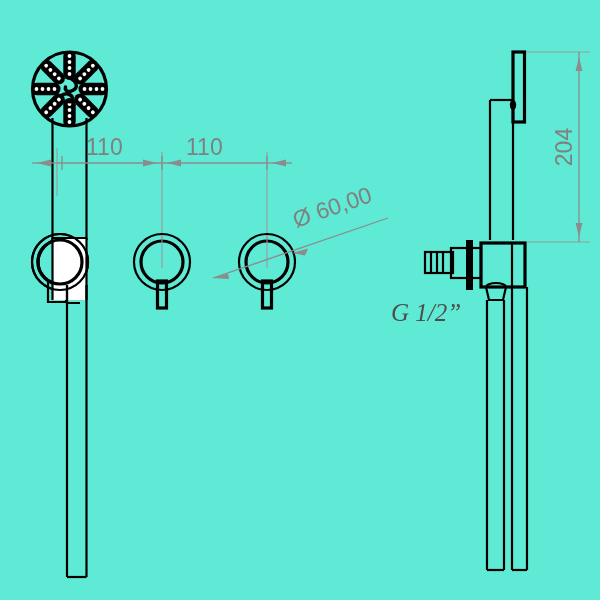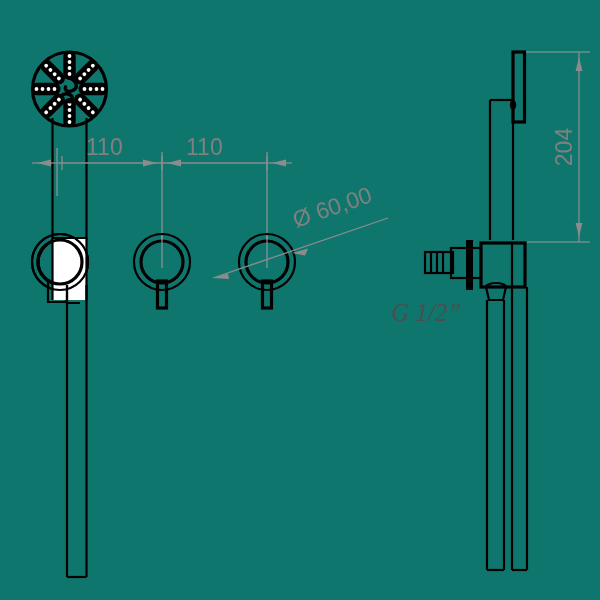--- a/index.html
+++ b/index.html
@@ -6,21 +6,21 @@
   html,body{margin:0;padding:0;background:#ffffff;}
   body{
     width:600px;height:600px;
     font-family:"Liberation Sans", sans-serif;
     overflow:hidden;
     position:relative;
   }
   #drawing-root{
     position:relative;
     width:600px;height:600px;
-    background:#0f766e;
+    background:#5eead4;
   }
   svg#cad{
     position:absolute;top:0;left:0;
     width:600px;height:600px;
     display:block;
   }
   .dim-text{
     font-family:"Liberation Sans", sans-serif;
     font-size:23px;
     fill:#808080;

